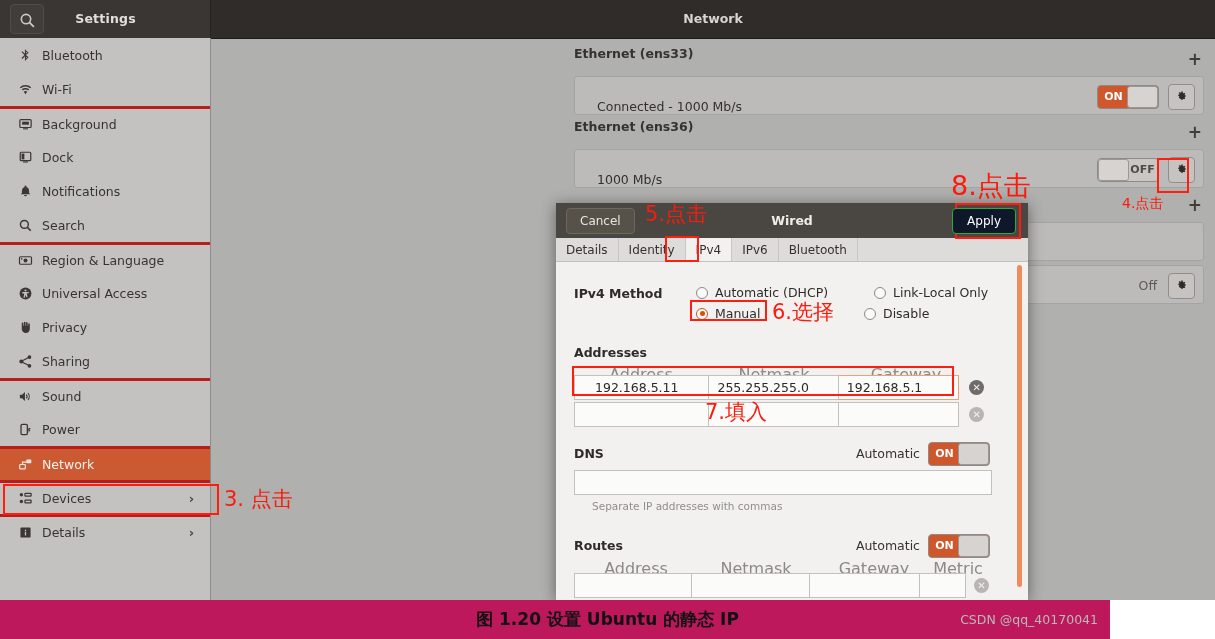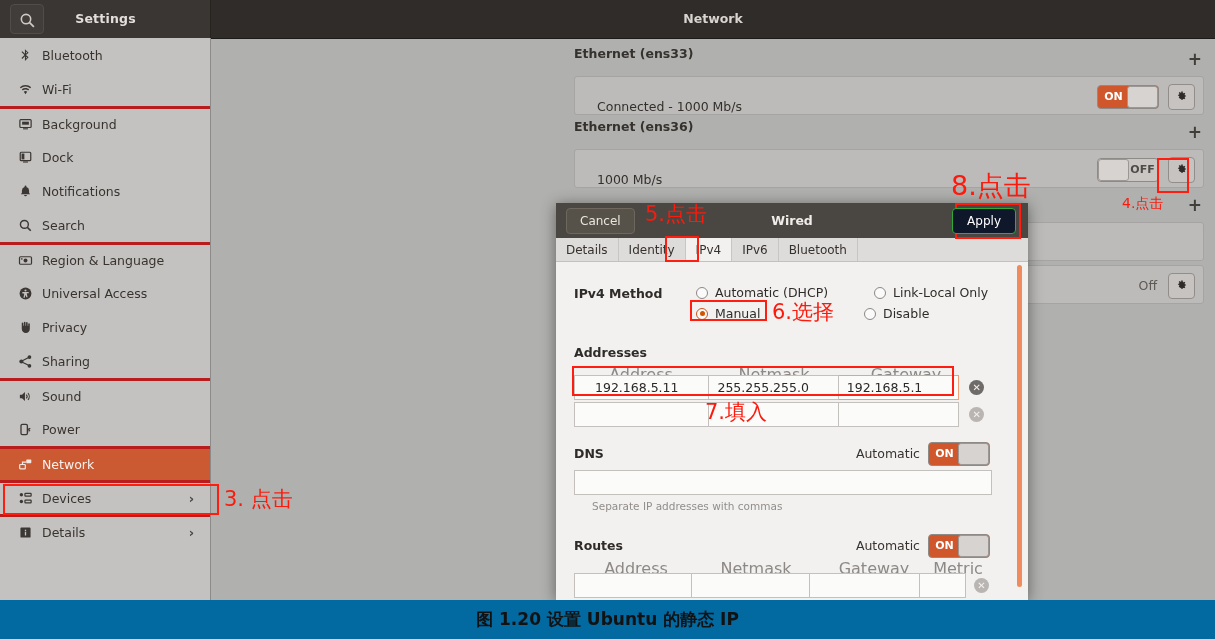--- a/index.html
+++ b/index.html
@@ -219,22 +219,22 @@
   
   .rbox{position:absolute;border:2px solid #ff1d10;box-sizing:border-box;}
   .rtext{
     position:absolute;color:#fb1a0c;
     font-family:"DejaVu Sans","Liberation Sans",sans-serif;
     white-space:nowrap;
   }
 
   
   .caption{
-    position:absolute;left:0;top:600px;width:1215px;height:39px;
-    background:#0369a1;
+    position:absolute;left:0;top:600px;width:1110px;height:39px;
+    background:#be185d;
     text-decoration:underline;
   }
   .cap-text{
     position:absolute;left:0;top:0;width:1215px;height:39px;
     line-height:39px;text-align:center;
     color:#121212;font-size:17px;font-weight:bold;
     font-family:"DejaVu Sans","Liberation Sans",sans-serif;
   }
   .watermark{
     position:absolute;right:12px;top:0;height:39px;line-height:39px;
@@ -580,13 +580,14 @@
 
   <div class="rbox" style="left:572px;top:366px;width:382px;height:30px;"></div>
   <div class="rtext" style="left:705px;top:398px;font-size:21px;">7.填入</div>
 
   <div class="rbox" style="left:955px;top:203px;width:66px;height:36px;"></div>
   <div class="rtext" style="left:951px;top:168px;font-size:27px;">8.点击</div>
 </div>
 
 <div class="caption">
   <div class="cap-text">图 1.20 设置 Ubuntu 的静态 IP</div>
+  <div class="watermark">CSDN @qq_40170041</div>
 </div>
 
 </body></html>

